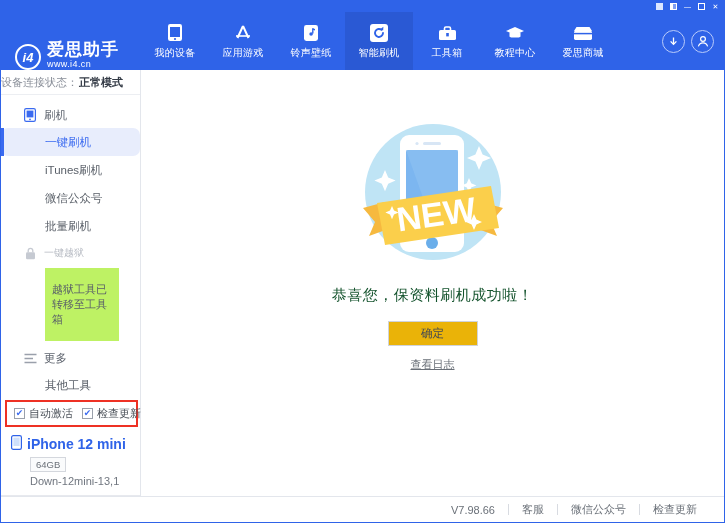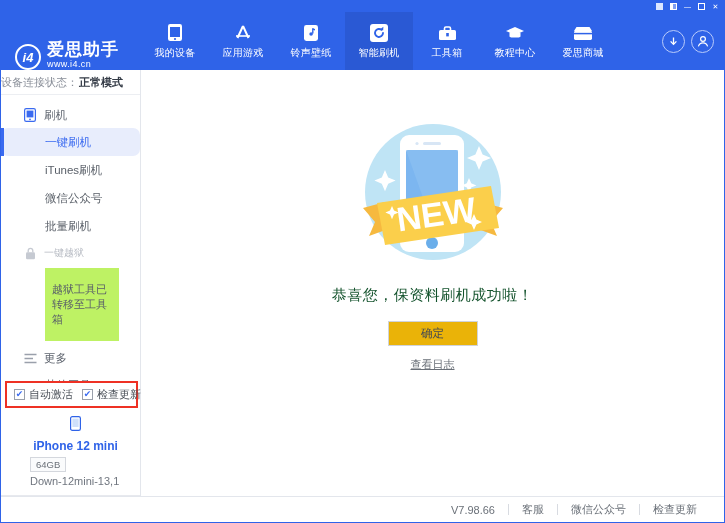--- a/index.html
+++ b/index.html
@@ -134,21 +134,21 @@
     width: 11px; height: 11px; border: 1px solid #9aa0ab; background: #fff;
     display: flex; align-items: center; justify-content: center;
     font-size: 9px; color: #3a6af0; line-height: 1; flex: 0 0 11px; cursor: pointer;
   }
 
   .device-box {
     padding: 6px 0 8px 10px; border-bottom: 1px solid #e7e9ee;
   }
   .dev-title {
     display: flex; align-items: center; gap: 5px;
-    font-size: 12px; font-weight: bold; color: #2f63e8; white-space: nowrap; flex-direction: column;
+    font-size: 14px; font-weight: bold; color: #2f63e8; white-space: nowrap;
   }
   .dev-cap {
     display: inline-block; margin: 4px 0 0 19px; padding: 1px 5px;
     border: 1px solid #d4d7dd; font-size: 9.5px; color: #6a7078; background: #fafbfc;
   }
   .dev-name {
     margin: 3px 0 0 19px; font-size: 11px; color: #70767f; white-space: nowrap;
   }
 
   .side-bottom {

